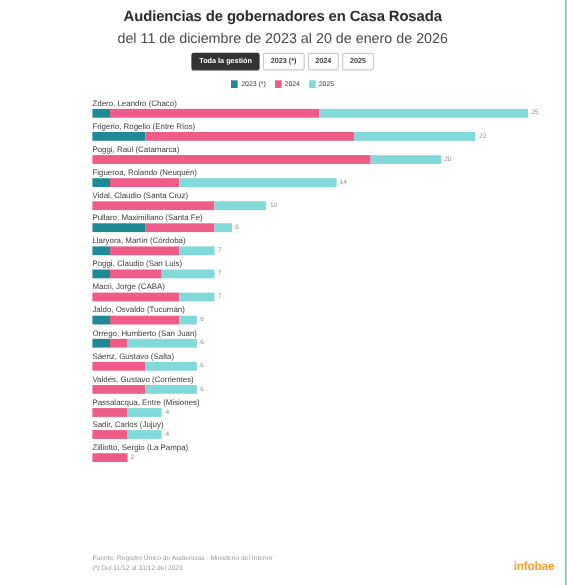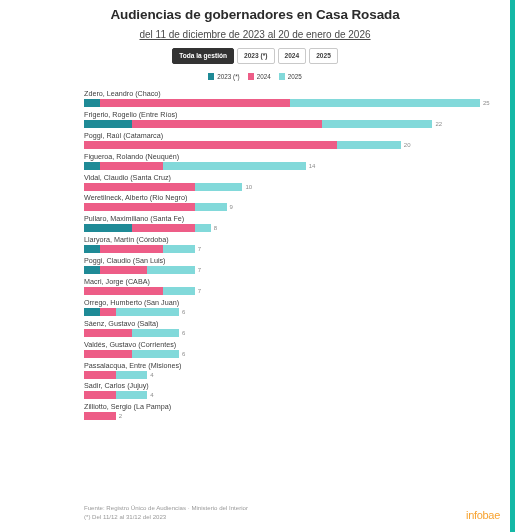--- a/index.html
+++ b/index.html
@@ -13,39 +13,38 @@
     font-family: "Liberation Sans", sans-serif;
     color: #3d3d3d;
     overflow: hidden;
   }
   .page {
     position: relative;
     width: 515px;
     height: 532px;
     box-sizing: border-box;
     background: #ffffff;
-    border-right: 5px solid #14b8a6;
+    border-right: 1px solid #14b8a6;
   }
   .header {
     padding-top: 7px;
     text-align: center;
   }
   .chart-title {
     font-size: 13.5px;
     font-weight: bold;
     color: #2b2b2b;
     letter-spacing: -0.1px;
     line-height: 16px;
   }
   .chart-subtitle {
-    font-size: 10px;
+    font-size: 13px;
     color: #4a4a4a;
     margin-top: 6px;
     line-height: 12px;
-    text-decoration: underline;
   }
   .tabs {
     display: flex;
     justify-content: center;
     gap: 3px;
     margin-top: 7px;
   }
   .tab {
     font-size: 6.6px;
     font-weight: bold;
@@ -135,21 +134,21 @@
     justify-content: space-between;
     align-items: flex-end;
   }
   .source {
     font-size: 6.1px;
     color: #9a9a9a;
     line-height: 9px;
   }
   .brand {
     font-size: 11px;
-    font-weight: normal;
+    font-weight: bold;
     color: #f7a331;
     letter-spacing: -0.3px;
     line-height: 11px;
   }
 </style>
 </head>
 <body>
 
 <div class="page">
 
@@ -216,28 +215,20 @@
       </div>
       <div class="row">
         <div class="row-label">Vidal, Claudio (Santa Cruz)</div>
         <div class="bar-wrap">
           <div class="seg seg-2024" style="width: 110.88px;"></div>
           <div class="seg seg-2025" style="width: 47.52px;"></div>
           <div class="bar-value">10</div>
         </div>
       </div>
       <div class="row">
-        <div class="row-label">Weretilneck, Alberto (Río Negro)</div>
-        <div class="bar-wrap">
-          <div class="seg seg-2024" style="width: 110.88px;"></div>
-          <div class="seg seg-2025" style="width: 31.68px;"></div>
-          <div class="bar-value">9</div>
-        </div>
-      </div>
-      <div class="row">
         <div class="row-label">Pullaro, Maximiliano (Santa Fe)</div>
         <div class="bar-wrap">
           <div class="seg seg-2023" style="width: 47.52px;"></div>
           <div class="seg seg-2024" style="width: 63.36px;"></div>
           <div class="seg seg-2025" style="width: 15.84px;"></div>
           <div class="bar-value">8</div>
         </div>
       </div>
       <div class="row">
         <div class="row-label">Llaryora, Martín (Córdoba)</div>
@@ -256,20 +247,29 @@
           <div class="seg seg-2025" style="width: 47.52px;"></div>
           <div class="bar-value">7</div>
         </div>
       </div>
       <div class="row">
         <div class="row-label">Macri, Jorge (CABA)</div>
         <div class="bar-wrap">
           <div class="seg seg-2024" style="width: 79.2px;"></div>
           <div class="seg seg-2025" style="width: 31.68px;"></div>
           <div class="bar-value">7</div>
+        </div>
+      </div>
+      <div class="row">
+        <div class="row-label">Jaldo, Osvaldo (Tucumán)</div>
+        <div class="bar-wrap">
+          <div class="seg seg-2023" style="width: 15.84px;"></div>
+          <div class="seg seg-2024" style="width: 63.36px;"></div>
+          <div class="seg seg-2025" style="width: 15.84px;"></div>
+          <div class="bar-value">6</div>
         </div>
       </div>
       <div class="row">
         <div class="row-label">Orrego, Humberto (San Juan)</div>
         <div class="bar-wrap">
           <div class="seg seg-2023" style="width: 15.84px;"></div>
           <div class="seg seg-2024" style="width: 15.84px;"></div>
           <div class="seg seg-2025" style="width: 63.36px;"></div>
           <div class="bar-value">6</div>
         </div>

